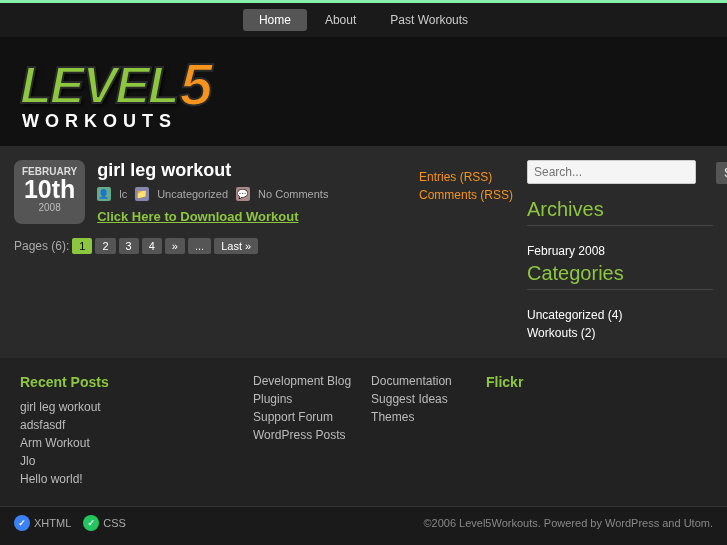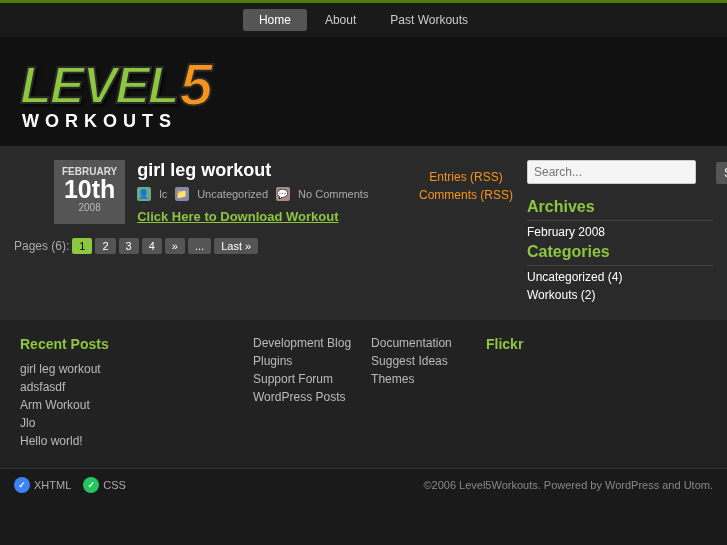--- a/index.html
+++ b/index.html
@@ -7,21 +7,21 @@
       background: #1a1a1a;
       font-family: Arial, Helvetica, sans-serif;
       font-size: 13px;
       color: #ccc;
       width: 727px;
     }
 
     
     .top-nav {
       background: #1a1a1a;
-      border-top: 3px solid #4d7c0f;
+      border-top: 3px solid #86efac;
       display: flex;
       justify-content: center;
       padding: 6px 0;
       gap: 2px;
     }
     .nav-item {
       padding: 4px 16px;
       color: #ccc;
       font-size: 12px;
       cursor: pointer;
@@ -95,24 +95,23 @@
     .post-entry {
       display: flex;
       gap: 12px;
       margin-bottom: 14px;
     }
     .date-box {
       background: #555;
       color: #fff;
       text-align: center;
       padding: 6px 8px;
-      border-radius: 0;
+      border-radius: 8px;
       min-width: 54px;
       flex-shrink: 0;
-      margin-left: 40px;
     }
     .date-month {
       font-size: 10px;
       font-weight: bold;
       color: #ddd;
       text-transform: uppercase;
     }
     .date-day {
       font-size: 25px;
       font-weight: bold;
@@ -161,21 +160,20 @@
       cursor: pointer;
     }
 
     
     .rss-area {
       display: flex;
       flex-direction: column;
       gap: 4px;
       padding-top: 10px;
       padding-left: 20px;
-      text-align: center;
     }
     .rss-link {
       color: #f7941d;
       font-size: 12px;
       cursor: pointer;
     }
 
     
     .pagination {
       display: flex;
@@ -220,24 +218,24 @@
     .search-btn {
       background: #555;
       color: #fff;
       border: none;
       padding: 4px 8px;
       font-size: 12px;
       cursor: pointer;
       border-radius: 2px;
     }
     .sidebar-section-title {
-      font-size: 16px;
-      font-weight: bold;
+      font-size: 20px;
+      font-weight: normal;
       color: #8dc63f;
-      margin-bottom: 4px;
+      margin-bottom: 18px;
       margin-top: 4px;
       border-bottom: 1px solid #444;
       padding-bottom: 4px;
     }
     .sidebar-item {
       font-size: 12px;
       color: #ffffff;
       margin-bottom: 4px;
     }
 

